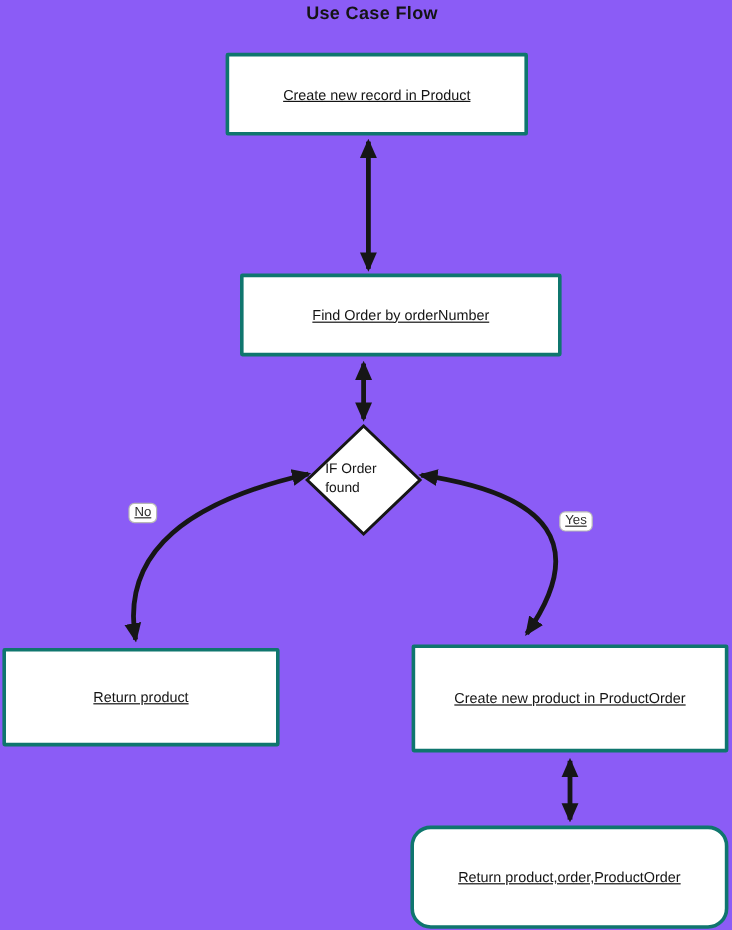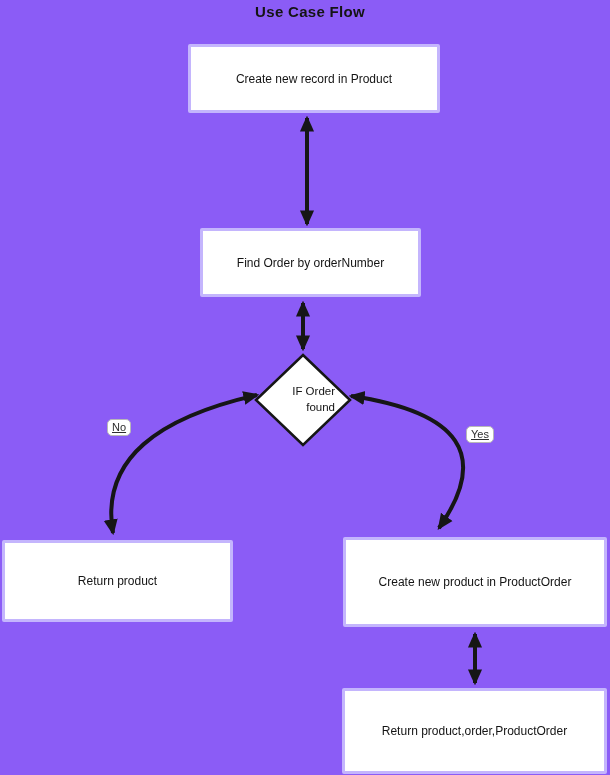--- a/index.html
+++ b/index.html
@@ -19,42 +19,43 @@
     text-align: center;
     font-size: 15px;
     font-weight: bold;
     color: #141414;
     letter-spacing: 0.3px;
   }
   .edges { position: absolute; left: 0; top: 0; }
   .node {
     position: absolute;
     box-sizing: border-box;
-    border: 3px solid #c4b5fd;
+    border: 3px solid #0f766e;
     border-radius: 2px;
     background: #ffffff;
     display: flex;
     align-items: center;
     justify-content: center;
     text-align: center;
     font-size: 12px;
     color: #141414;
     padding: 4px;
+    text-decoration: underline;
   }
   .node-create-product   { left: 188px; top: 44px;  width: 252px; height: 69px; }
-  .node-find-order       { left: 200px; top: 228px; width: 221px; height: 69px; }
+  .node-find-order       { left: 200px; top: 228px; width: 268px; height: 69px; }
   .node-return-product   { left: 2px;   top: 540px; width: 231px; height: 82px; text-align: right; }
   .node-create-po        { left: 343px; top: 537px; width: 264px; height: 90px; }
-  .node-return-all       { left: 342px; top: 688px; width: 265px; height: 86px; }
+  .node-return-all       { left: 342px; top: 688px; width: 265px; height: 86px; border-radius: 17px; }
   .decision-text {
     position: absolute;
     left: 271px;
     top: 384px;
     width: 64px;
-    text-align: right;
+    text-align: left;
     font-size: 11.5px;
     line-height: 1.35;
     color: #141414;
   }
   .edge-label {
     position: absolute;
     background: #ffffff;
     border: 1px solid #b8b8b8;
     border-radius: 5px;
     font-size: 11px;

